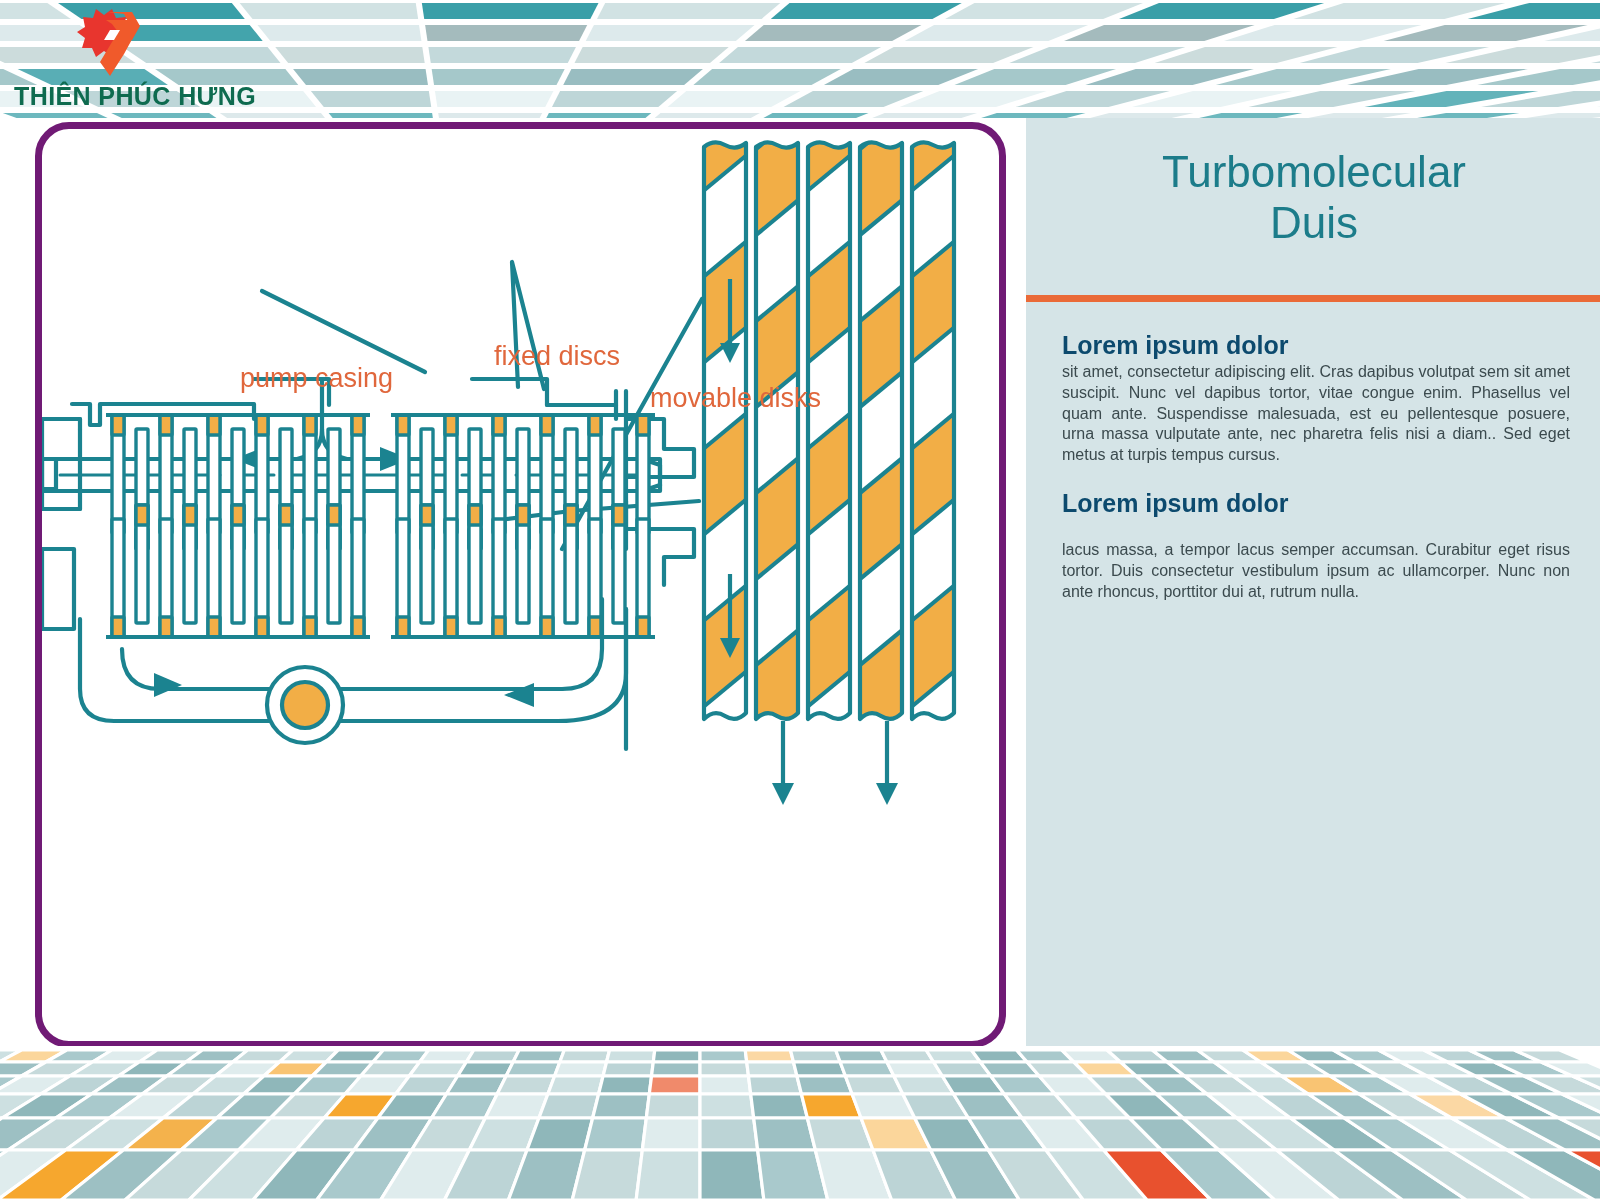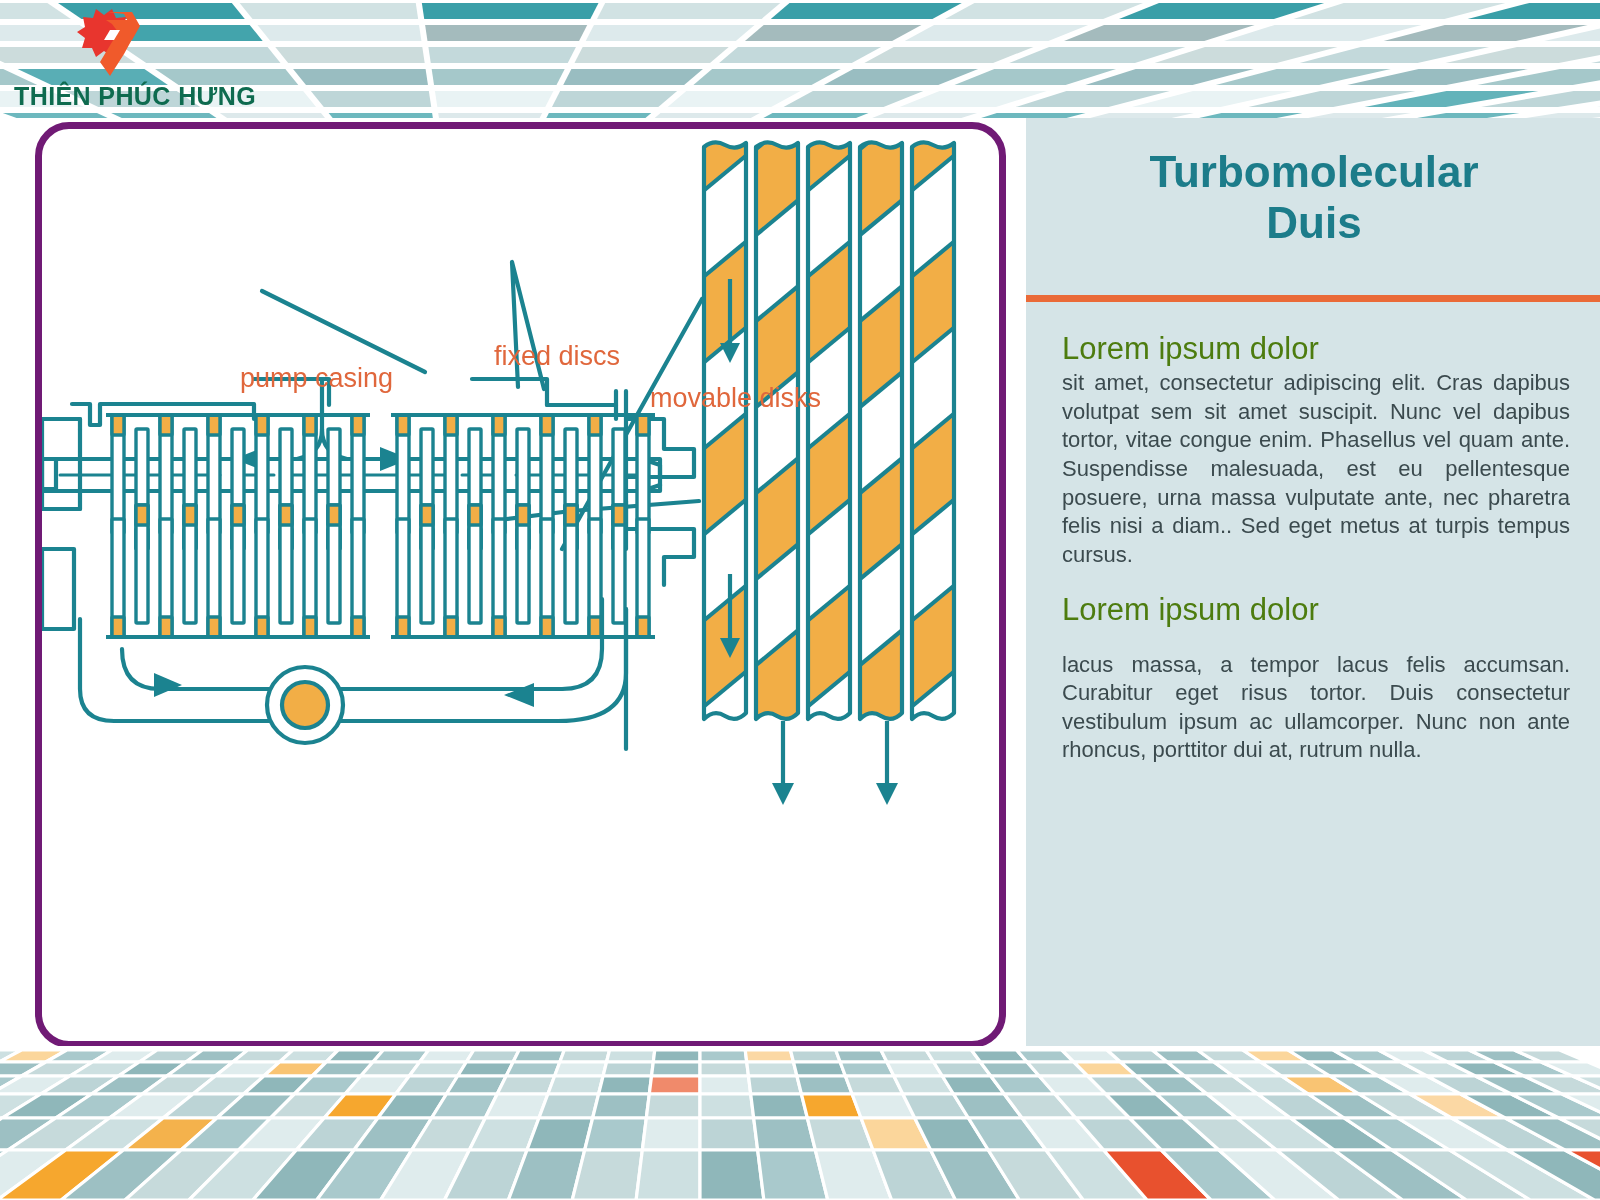--- a/index.html
+++ b/index.html
@@ -19,27 +19,27 @@
 
   
   #diagram-card{position:absolute;left:35px;top:122px;width:971px;height:926px;
      background:#ffffff;border:7px solid #701a75;border-radius:34px;box-sizing:border-box;}
   #pump-figure{position:absolute;left:0;top:0;width:971px;height:926px;}
 
   
   #info-panel{position:absolute;left:1026px;top:118px;width:574px;height:1082px;
      background:#D5E4E7;}
   #panel-title{position:absolute;left:38px;top:28px;width:500px;text-align:center;
-     color:#1C7C8A;font-size:44px;font-weight:bold;line-height:1.16;}
+     color:#1C7C8A;font-size:44px;font-weight:normal;line-height:1.16;}
   #panel-rule{position:absolute;left:0px;top:177px;width:574px;height:7px;background:#EA6A38;}
   #panel-body{position:absolute;left:36px;top:212px;width:508px;}
 
   .sec{margin-bottom:22px;}
-  .sec h3{margin:0 0 2px 0;color:#4d7c0f;font-size:31px;font-weight:normal;line-height:1.2;}
-  .sec p{margin:0;color:#3B4A4E;font-size:22px;line-height:1.30;text-align:justify;
+  .sec h3{margin:0 0 2px 0;color:#0c4a6e;font-size:25px;font-weight:bold;line-height:1.2;}
+  .sec p{margin:0;color:#3B4A4E;font-size:16px;line-height:1.30;text-align:justify;
      hyphens:auto;-webkit-hyphens:auto;}
   .sec p:last-child{text-align:justify;}
 </style>
 </head>
 <body>
 
 <svg class="deco" id="deco-top" viewBox="0 0 1600 118" preserveAspectRatio="none">
   <defs>
     <clipPath id="clipTop">
         <rect x="0" y="0" width="1600" height="118"></rect>
@@ -741,21 +741,21 @@
 
   <div id="panel-body">
     <div class="sec">
       <h3>Lorem ipsum dolor</h3>
       <p>sit amet, consectetur adipiscing elit. Cras dapibus volutpat sem sit amet suscipit. Nunc vel dapibus tortor, vitae congue enim. Phasellus vel quam ante. Suspendisse malesuada, est eu pellentesque posuere, urna massa vulputate ante, nec pharetra felis nisi a diam.. Sed eget metus at turpis tempus cursus.</p>
     </div>
     <div class="sec">
       <h3>Lorem ipsum dolor</h3>
     </div>
     <div class="sec">
-      <p>lacus massa, a tempor lacus felis accumsan. Curabitur eget risus tortor. Duis consectetur vestibulum ipsum ac ullamcorper. Nunc non ante rhoncus, porttitor dui at, rutrum nulla.</p>
+      <p>lacus massa, a tempor lacus semper accumsan. Curabitur eget risus tortor. Duis consectetur vestibulum ipsum ac ullamcorper. Nunc non ante rhoncus, porttitor dui at, rutrum nulla.</p>
     </div>
   </div>
 </div>
 
 <svg class="deco" id="deco-bottom" viewBox="0 0 1600 154" preserveAspectRatio="none">
   <rect x="0" y="0" width="1600" height="154" fill="#ffffff"></rect>
   <g id="floor-tiles">
       <polygon points="-159.44444444444446,4 -114.21052631578948,4 -141.0526315789475,16 -187.77777777777783,16" fill="#bcd4d6" stroke="#ffffff" stroke-width="3.2"></polygon>
       <polygon points="-114.21052631578948,4 -68.97660818713439,4 -94.32748538011697,16 -141.0526315789475,16" fill="#9dc0c3" stroke="#ffffff" stroke-width="3.2"></polygon>
       <polygon points="-68.97660818713439,4 -23.742690058479525,4 -47.60233918128654,16 -94.32748538011697,16" fill="#c6dadb" stroke="#ffffff" stroke-width="3.2"></polygon>

